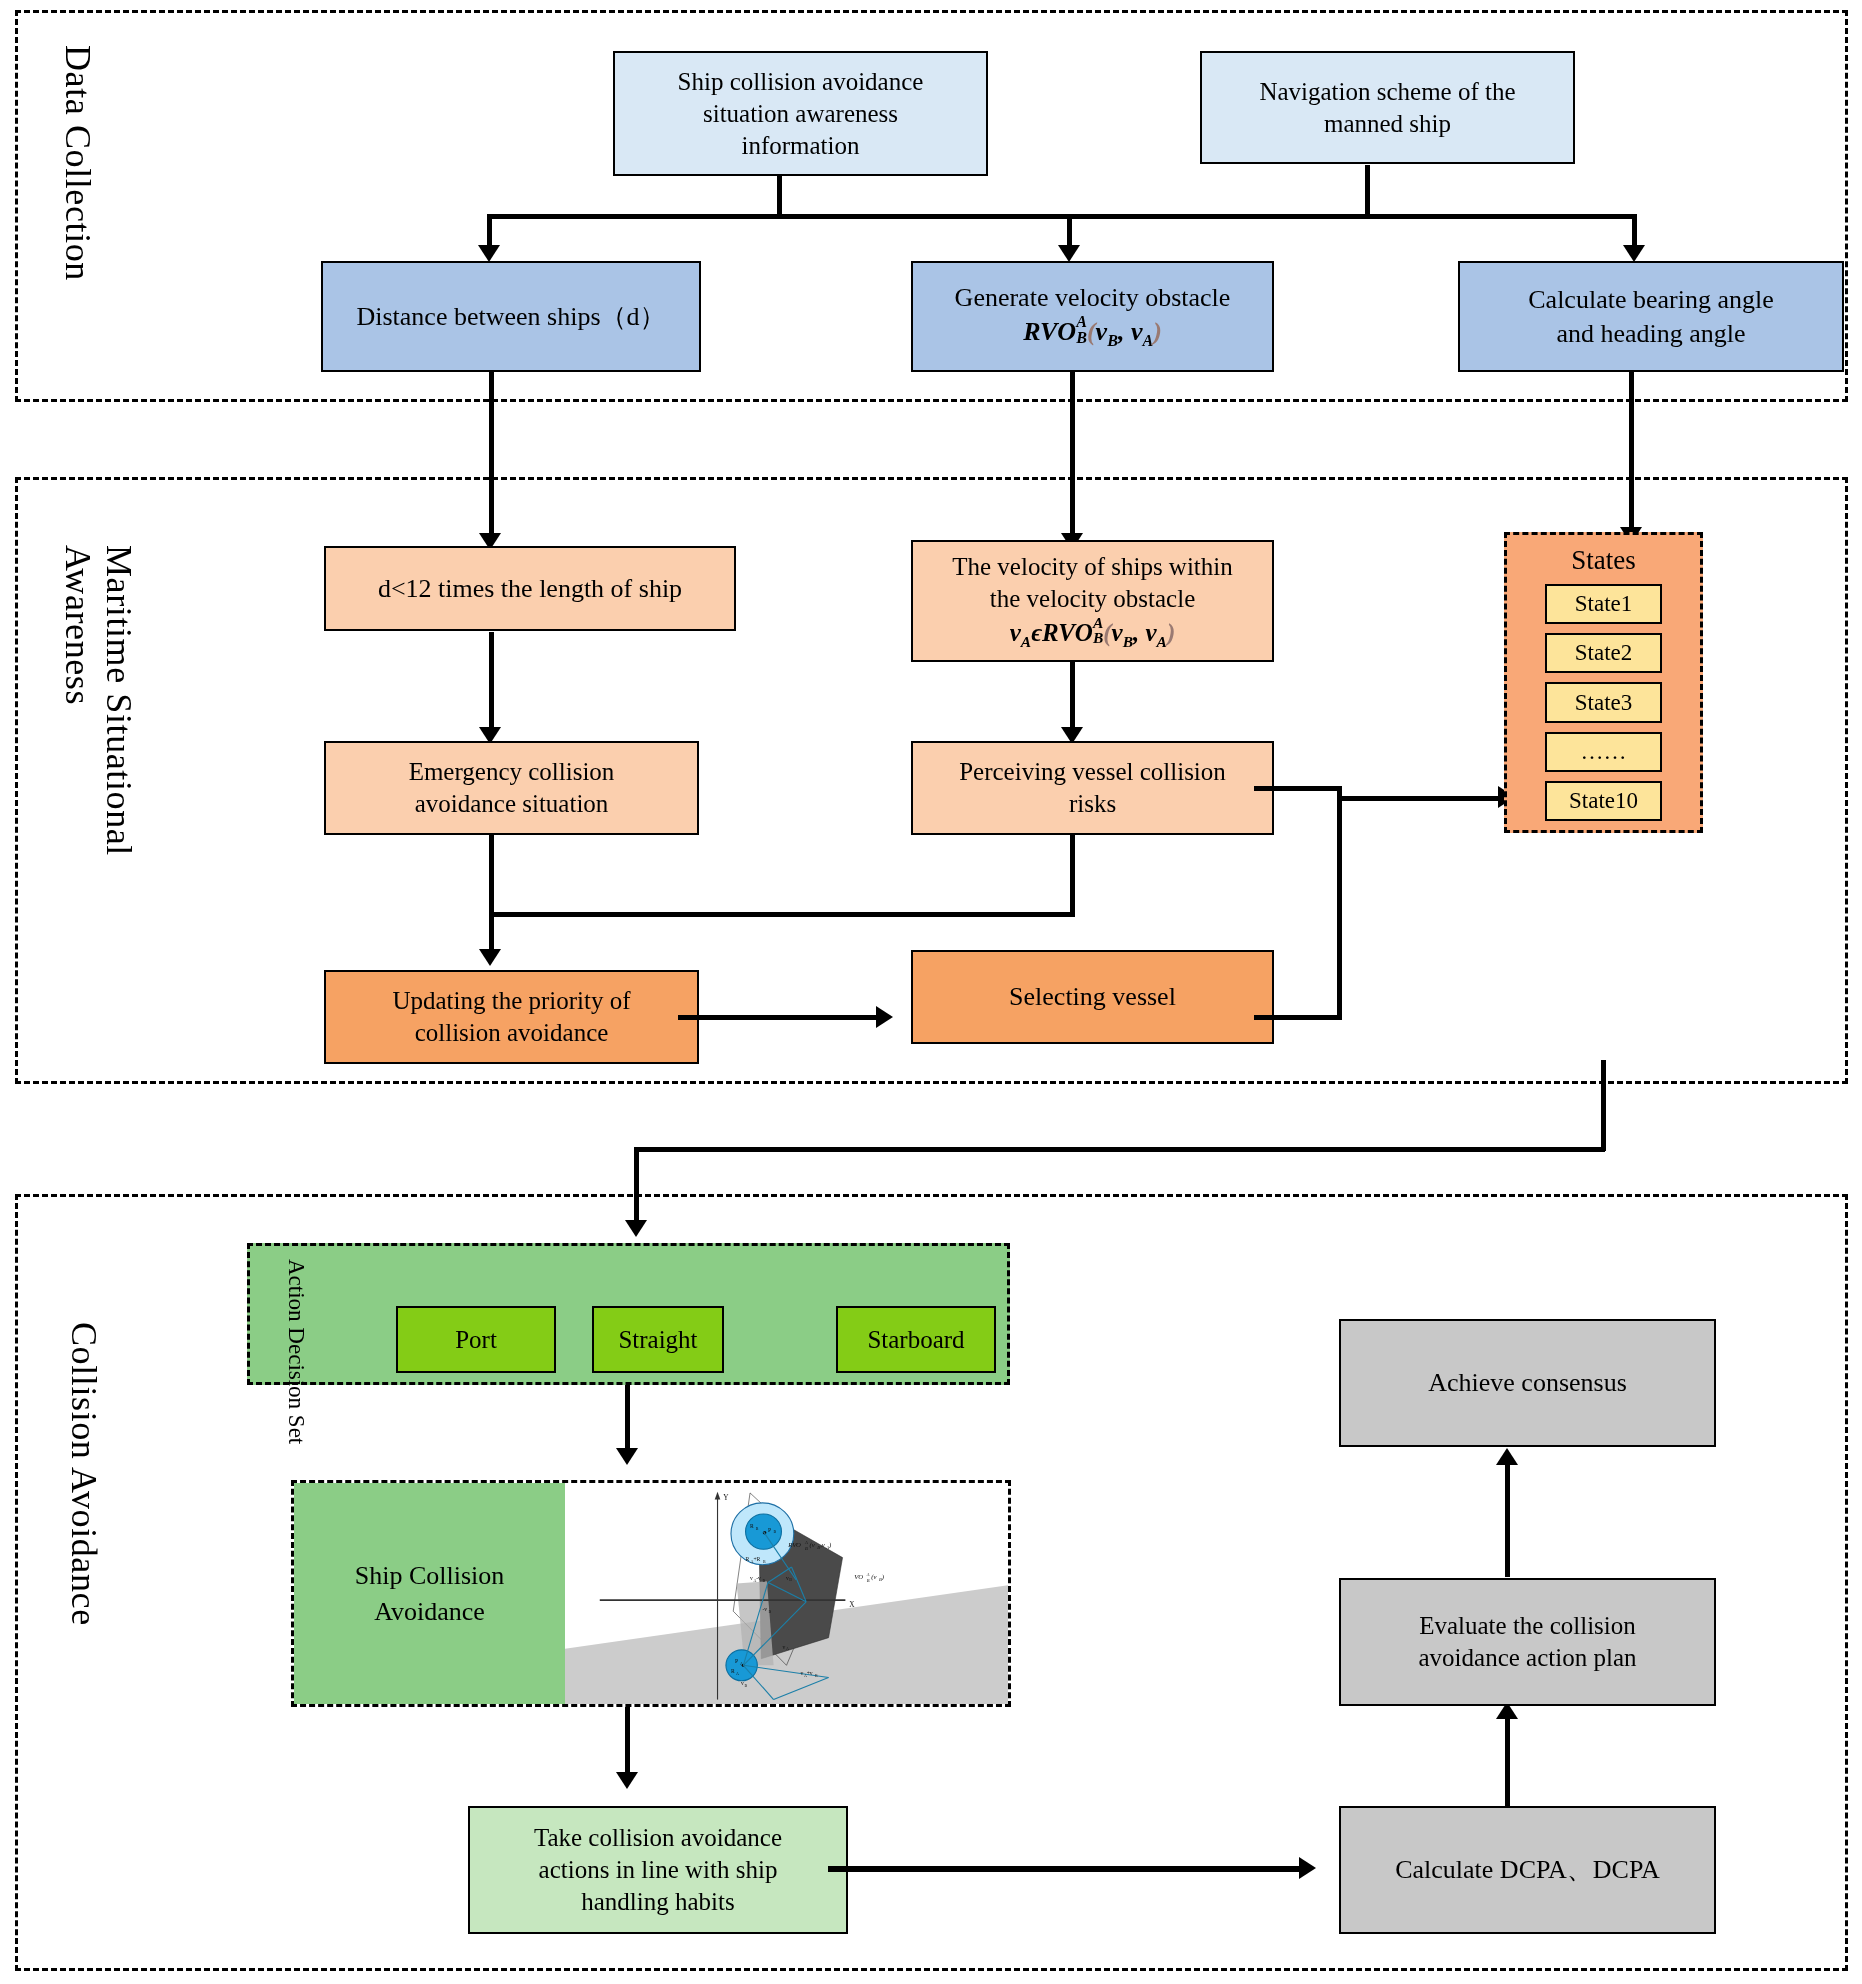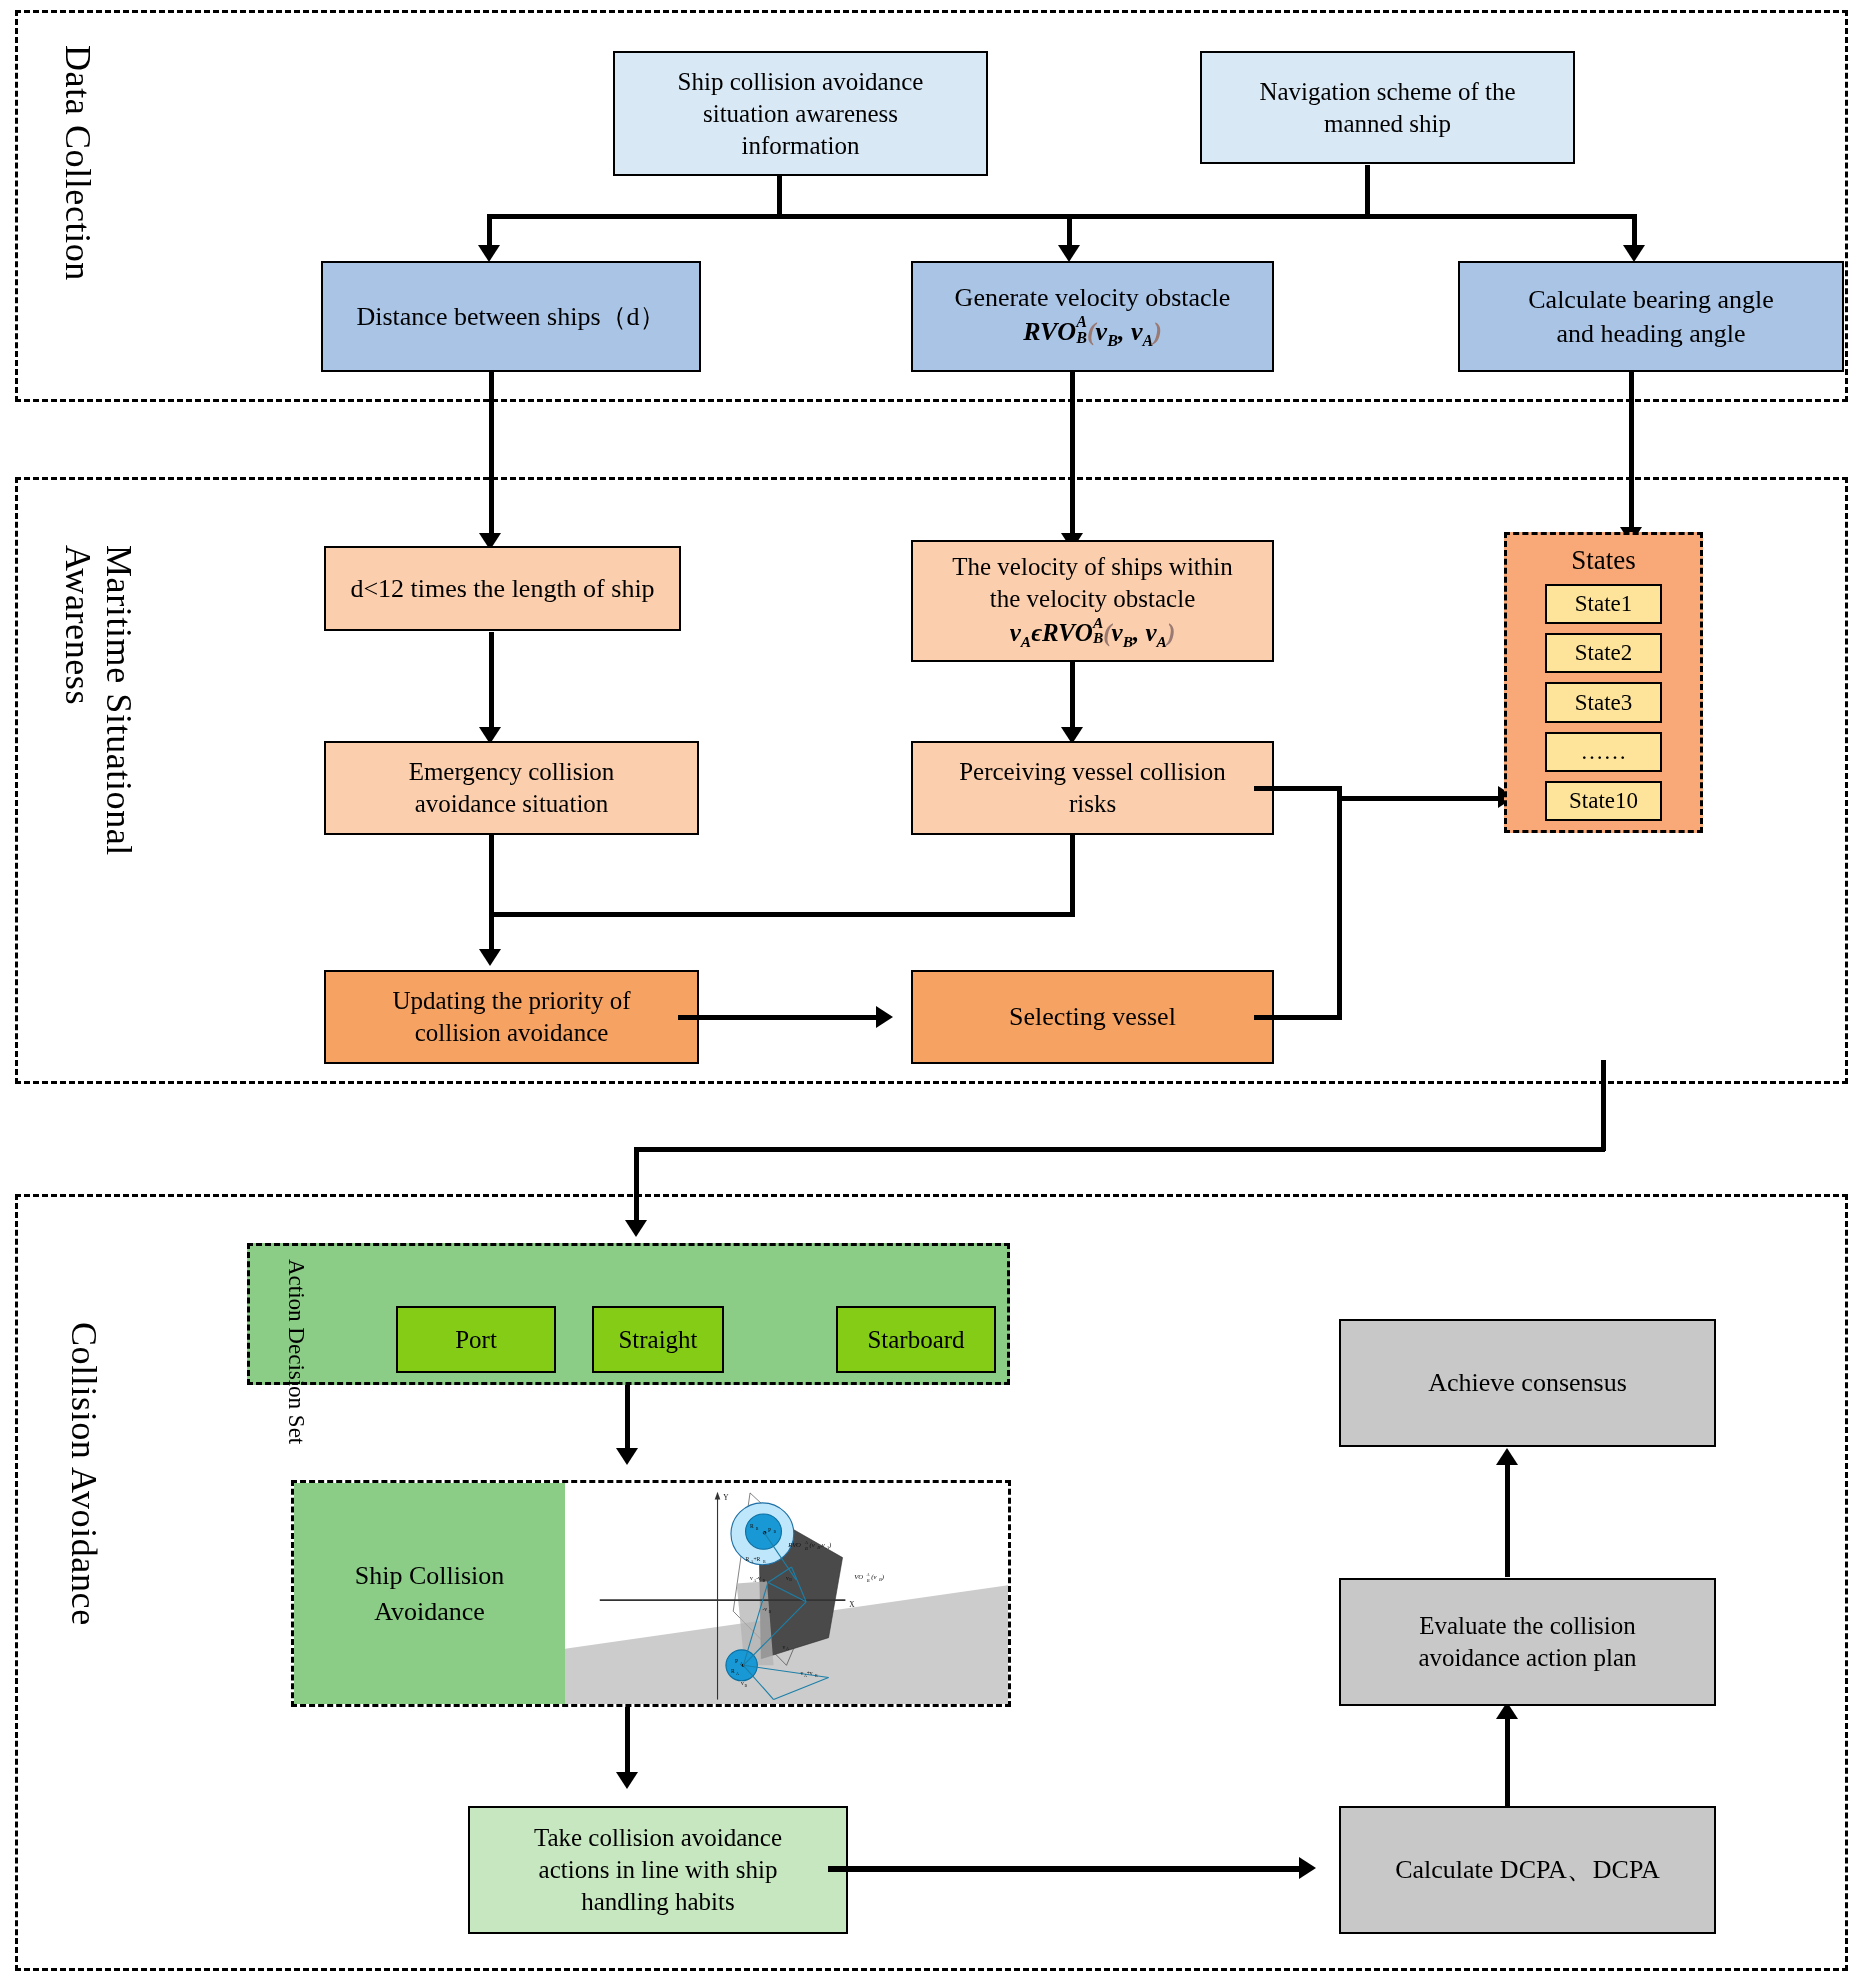--- a/index.html
+++ b/index.html
@@ -169,21 +169,21 @@
 
   <div class="ln" style="left:489px;top:372px;width:4.5px;height:167px;"></div>
   <div class="arrow-d" style="left:479px;top:533px;"></div>
 
   <div class="ln" style="left:1070px;top:372px;width:4.5px;height:167px;"></div>
   <div class="arrow-d" style="left:1061px;top:533px;"></div>
 
   <div class="ln" style="left:1629px;top:372px;width:4.5px;height:162px;"></div>
   <div class="arrow-d" style="left:1620px;top:527px;"></div>
 
-  <div class="node orange-lt" style="left:304px;top:546px;width:357px;height:85px;">
+  <div class="node orange-lt" style="left:304px;top:546px;width:412px;height:85px;">
     <span class="txt fs46">d&lt;12 times the length of ship</span>
   </div>
 
   <div class="node orange-lt" style="left:891px;top:540px;width:363px;height:122px;flex-direction:column;">
     <span class="txt fs44">
       <span>The velocity of ships within</span><br>
       <span>the velocity obstacle</span>
     </span>
     <span class="txt fs44 math">
       v<sub>A</sub>ϵRVO<span class="supsub"><i>A</i><i>B</i></span><span class="paren">(</span>v<sub>B</sub>, v<sub>A</sub><span class="paren">)</span>
@@ -224,21 +224,21 @@
   <div class="node orange-dk" style="left:304px;top:970px;width:375px;height:94px;">
     <span class="txt fs44">
       <span>Updating the priority of</span><br>
       <span>collision avoidance</span>
     </span>
   </div>
 
   <div class="ln" style="left:678px;top:1015px;width:201px;height:4.5px;"></div>
   <div class="arrow-r" style="left:876px;top:1006px;"></div>
 
-  <div class="node orange-dk" style="left:891px;top:970px;width:363px;height:94px;">
+  <div class="node orange-dk" style="left:891px;top:950px;width:363px;height:94px;">
     <span class="txt fs46">Selecting vessel</span>
   </div>
 
   <div class="ln" style="left:1254px;top:1015px;width:88px;height:4.5px;"></div>
   <div class="ln" style="left:1337px;top:796px;width:4.5px;height:224px;"></div>
 
   <div class="states-wrap" style="left:1504px;top:532px;width:199px;height:301px;background:#f9a877;">
     <div class="states-inner">
       <div class="states-title">States</div>
       <div class="state-chip">State1</div>

